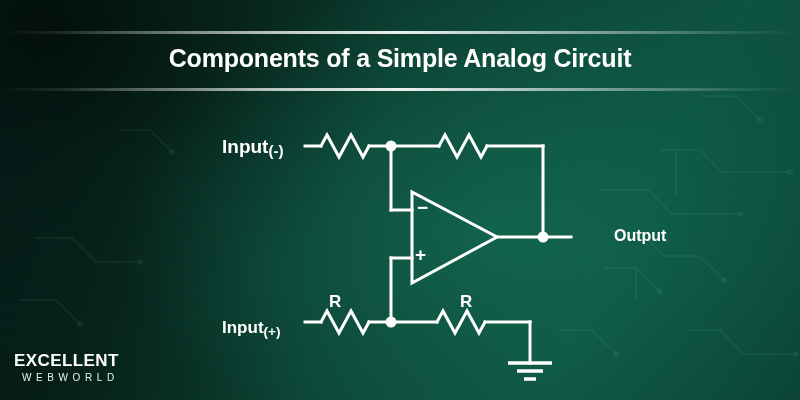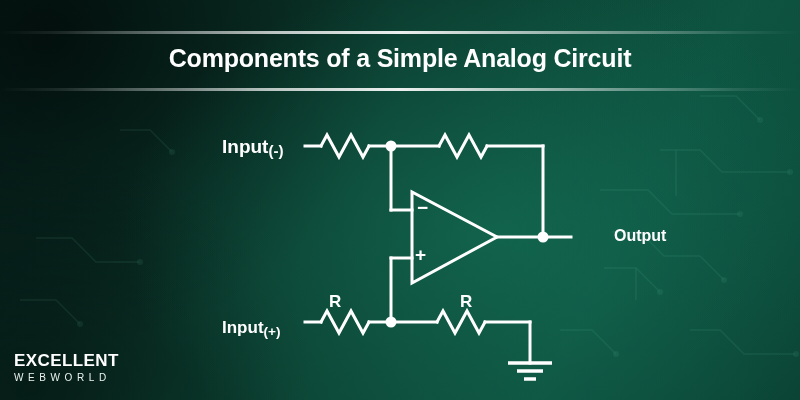--- a/index.html
+++ b/index.html
@@ -136,20 +136,21 @@
     letter-spacing: 0.4px;
     text-align: center;
   }
   #logo-secondary {
     display: block;
     margin-top: 4px;
     color: #eaf3ef;
     font-size: 10px;
     font-weight: normal;
     letter-spacing: 4.6px;
+    margin-left: 8px;
   }
 </style>
 </head>
 <body>
 
 <div id="canvas">
 
   <svg id="traces" viewBox="0 0 800 400" preserveAspectRatio="none">
     <g fill="none" stroke="#7fe6c0" stroke-width="1.4" opacity="0.55">
       <path d="M600 190 L648 190 L672 214 L740 214"></path>

